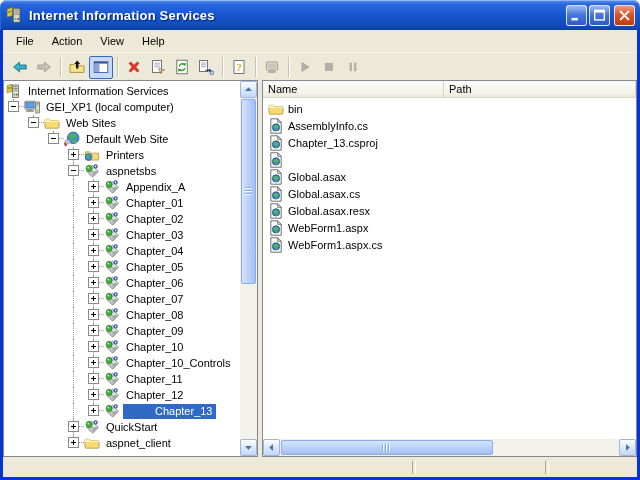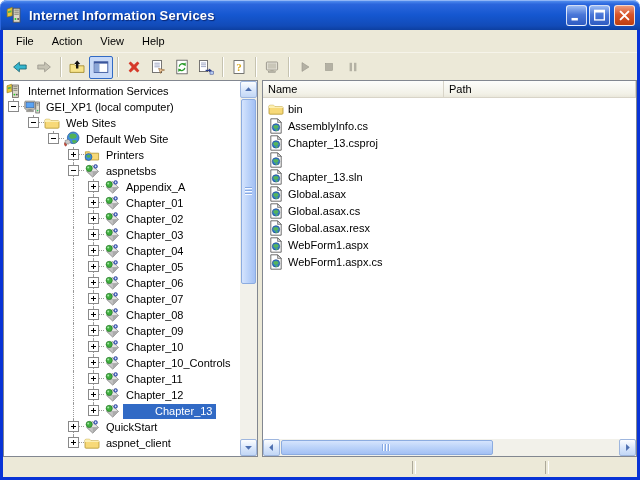--- a/index.html
+++ b/index.html
@@ -796,35 +796,20 @@
               <span class="lcell-name">
                 <span class="licon">
                   <svg viewBox="0 0 16 16">
                     <path d="M2.8 0.8 L9.6 0.8 L13.2 4.4 L13.2 15.2 L2.8 15.2Z" fill="#fff" stroke="#4A4A4A" stroke-width="0.8"></path>
                     <path d="M9.6 0.8 L9.6 4.4 L13.2 4.4Z" fill="#DCDCDC" stroke="#4A4A4A" stroke-width="0.6"></path>
                     <circle cx="8" cy="9.4" r="3.7" fill="#2F7CD0" stroke="#173E78" stroke-width="0.6"></circle>
                     <path d="M5.4 7.8 Q8 6.4 10.2 7.8 Q11.2 9.2 9.8 10.2 Q7.4 11.2 6.2 10.4 Q5 9.2 5.4 7.8Z" fill="#57B55A"></path>
                     <path d="M7 11.6 Q9 11 10.6 11.8 Q9.8 12.9 8.4 13 Q7.2 12.6 7 11.6Z" fill="#57B55A"></path>
                   </svg>
                 </span>
-                <span>Chapter_13.sln</span>
-              </span>
-              <span class="lcell-path"></span>
-            </div>
-            <div class="lrow">
-              <span class="lcell-name">
-                <span class="licon">
-                  <svg viewBox="0 0 16 16">
-                    <path d="M2.8 0.8 L9.6 0.8 L13.2 4.4 L13.2 15.2 L2.8 15.2Z" fill="#fff" stroke="#4A4A4A" stroke-width="0.8"></path>
-                    <path d="M9.6 0.8 L9.6 4.4 L13.2 4.4Z" fill="#DCDCDC" stroke="#4A4A4A" stroke-width="0.6"></path>
-                    <circle cx="8" cy="9.4" r="3.7" fill="#2F7CD0" stroke="#173E78" stroke-width="0.6"></circle>
-                    <path d="M5.4 7.8 Q8 6.4 10.2 7.8 Q11.2 9.2 9.8 10.2 Q7.4 11.2 6.2 10.4 Q5 9.2 5.4 7.8Z" fill="#57B55A"></path>
-                    <path d="M7 11.6 Q9 11 10.6 11.8 Q9.8 12.9 8.4 13 Q7.2 12.6 7 11.6Z" fill="#57B55A"></path>
-                  </svg>
-                </span>
                 <span>Global.asax</span>
               </span>
               <span class="lcell-path"></span>
             </div>
             <div class="lrow">
               <span class="lcell-name">
                 <span class="licon">
                   <svg viewBox="0 0 16 16">
                     <path d="M2.8 0.8 L9.6 0.8 L13.2 4.4 L13.2 15.2 L2.8 15.2Z" fill="#fff" stroke="#4A4A4A" stroke-width="0.8"></path>
                     <path d="M9.6 0.8 L9.6 4.4 L13.2 4.4Z" fill="#DCDCDC" stroke="#4A4A4A" stroke-width="0.6"></path>

